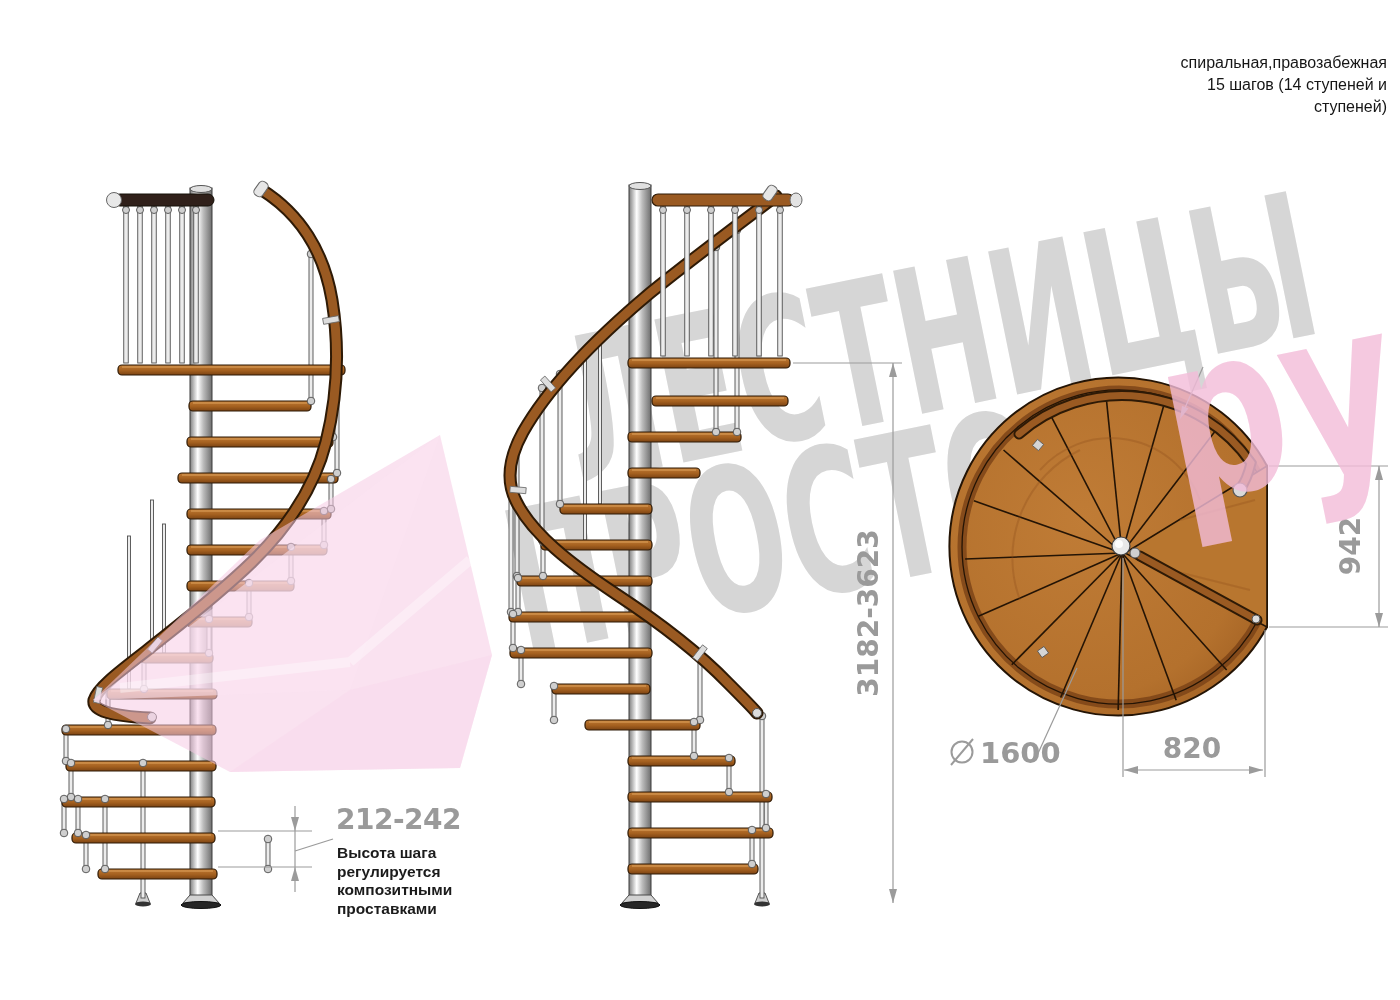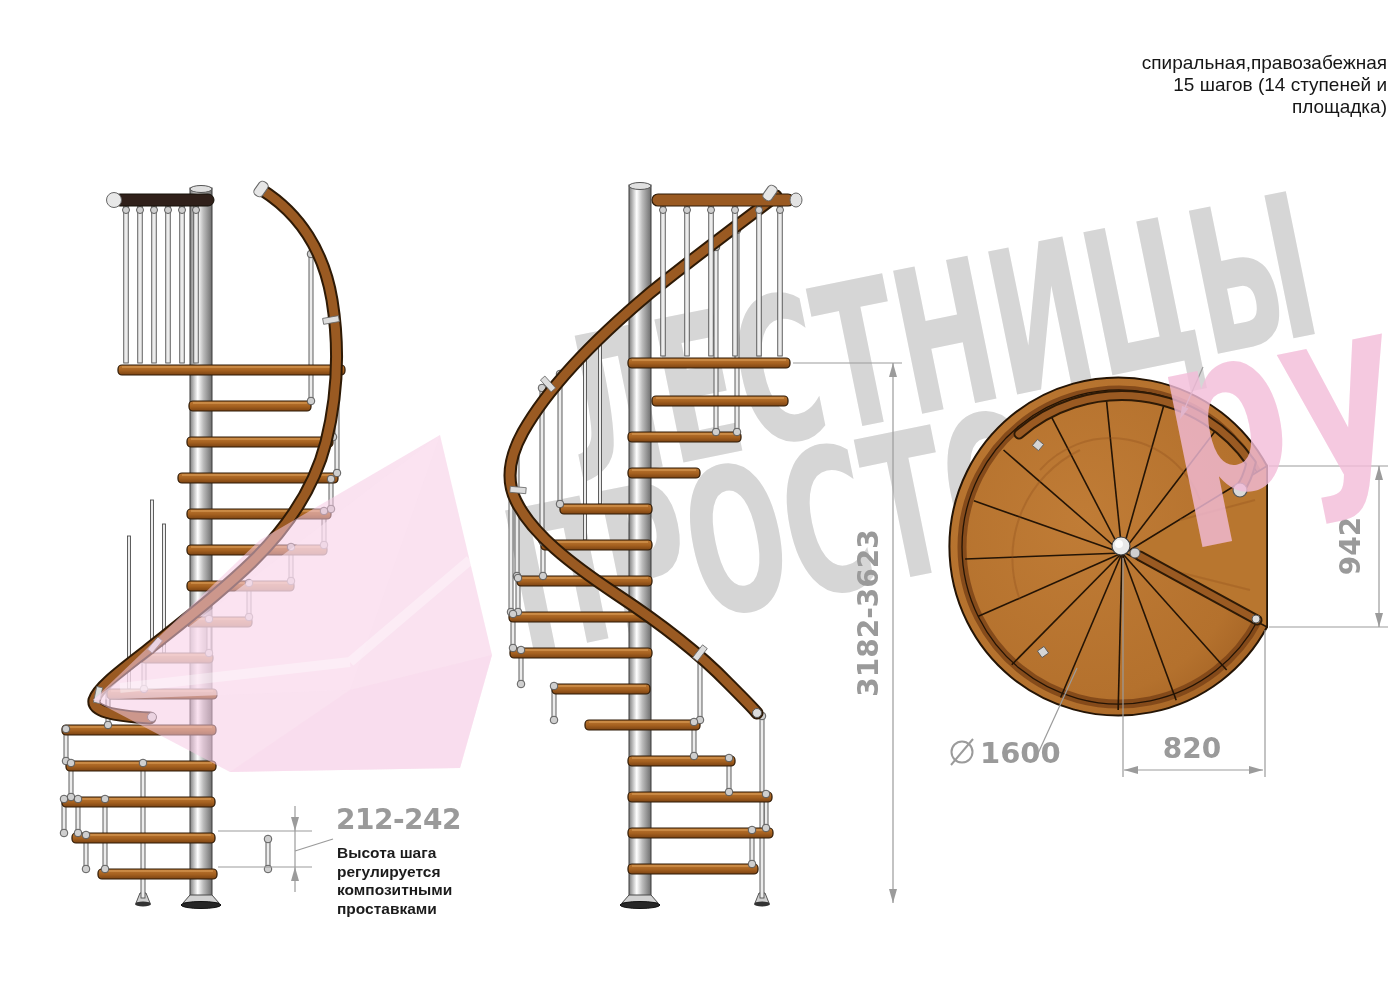--- a/index.html
+++ b/index.html
@@ -9,21 +9,21 @@
   .wm{position:absolute;font-weight:bold;line-height:1;white-space:nowrap;
       font-family:"DejaVu Sans",sans-serif;transform-origin:0 0;user-select:none;}
   #wm1{left:545px;top:318px;font-size:200px;color:#d6d6d6;transform:rotate(-11.5deg) scaleX(.58);}
   #wm2{left:490px;top:490px;font-size:200px;color:#d6d6d6;transform:rotate(-11.5deg) scaleX(.58);}
   #wm3{left:1140px;top:313px;font-size:230px;color:#f3bcd9;opacity:.8;z-index:5;
        transform:rotate(-11.5deg) scaleX(.75);}
   #layer-gray{z-index:1;}
   #main-svg{z-index:2;}
   #pink-svg{z-index:3;}
   #header-note{position:absolute;top:52px;right:13px;z-index:6;text-align:right;
-      font-size:19px;line-height:22px;color:#161616;font-weight:500;}
+      font-size:16px;line-height:22px;color:#161616;font-weight:500;}
   .dim-big{font-family:"DejaVu Sans",sans-serif;font-weight:bold;fill:#9a9a9a;}
   .note-txt{font-family:"Liberation Sans",sans-serif;font-weight:600;fill:#1b1b1b;font-size:15.5px;}
 </style>
 </head>
 <body>
 
 <div id="canvas">
 
   <div id="layer-gray" style="position:absolute;left:0;top:0;width:1400px;height:1000px;">
     <div id="wm1" class="wm">ЛЕСТНИЦЫ</div>
@@ -407,15 +407,15 @@
     <polygon points="93,700 260,540 440,435 492,655 460,768 230,772" fill="#f5cbe3" opacity=".55"></polygon>
     <polygon points="93,700 440,435 350,690" fill="#fbe3f2" opacity=".55"></polygon>
     <polygon points="350,690 492,655 460,768 230,772" fill="#f8d7ec" opacity=".45"></polygon>
     <path d="M120,688 L350,662 M350,662 L470,560" stroke="#ffffff" stroke-width="10" opacity=".35" fill="none"></path>
   </svg>
   <div id="wm3" class="wm">ру</div>
 
   <div id="header-note">
     <div>спиральная,правозабежная</div>
     <div>15 шагов (14 ступеней и</div>
-    <div>площадка)</div>
+    <div>ступеней)</div>
   </div>
 </div>
 
 </body></html>

